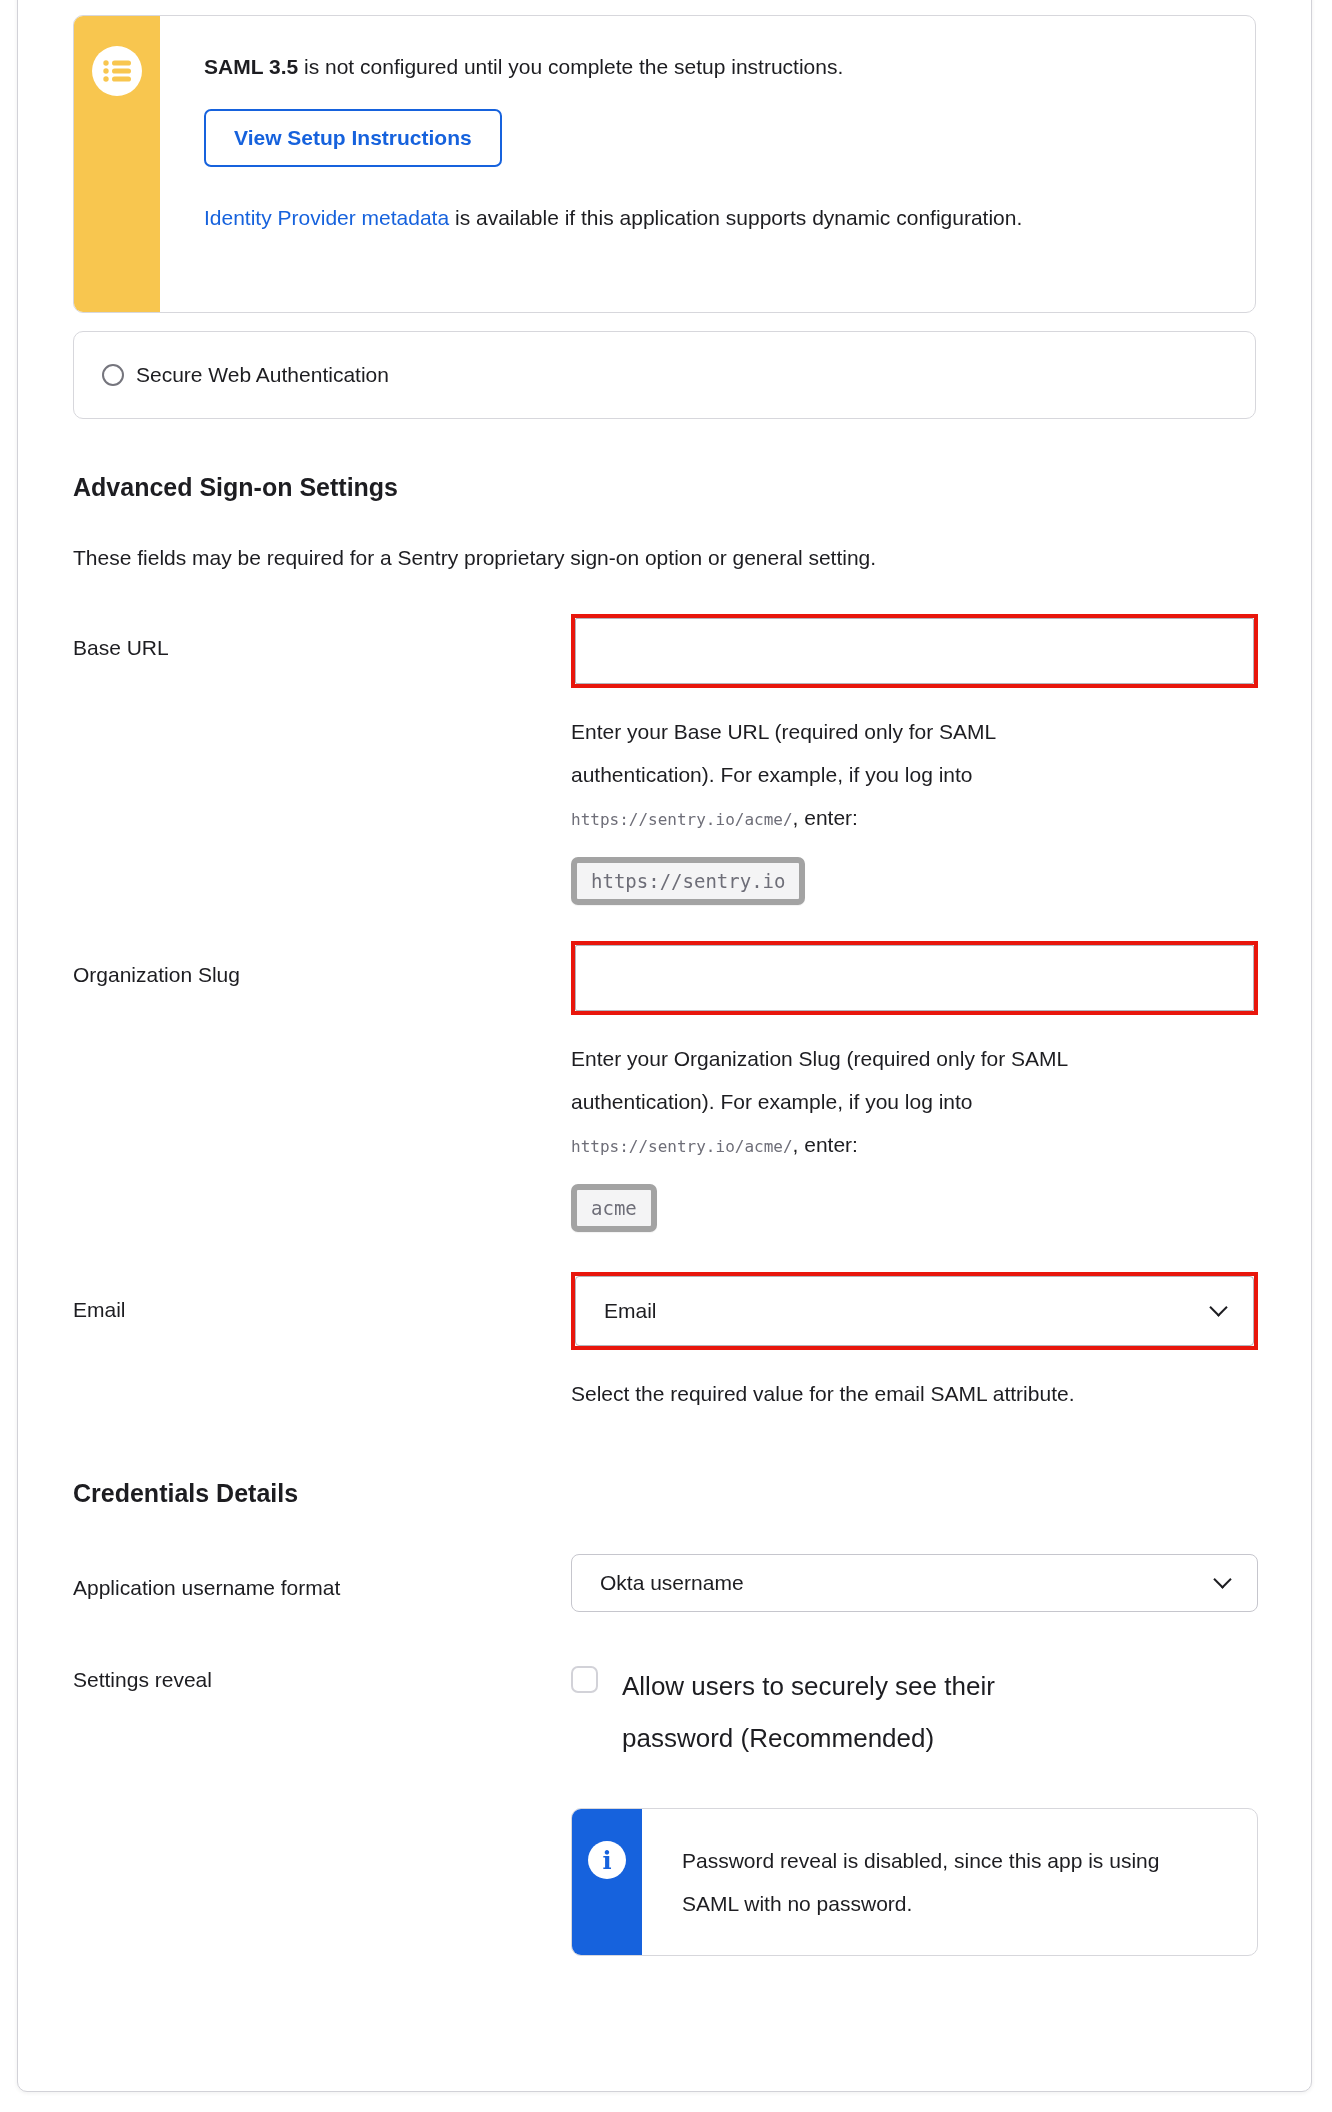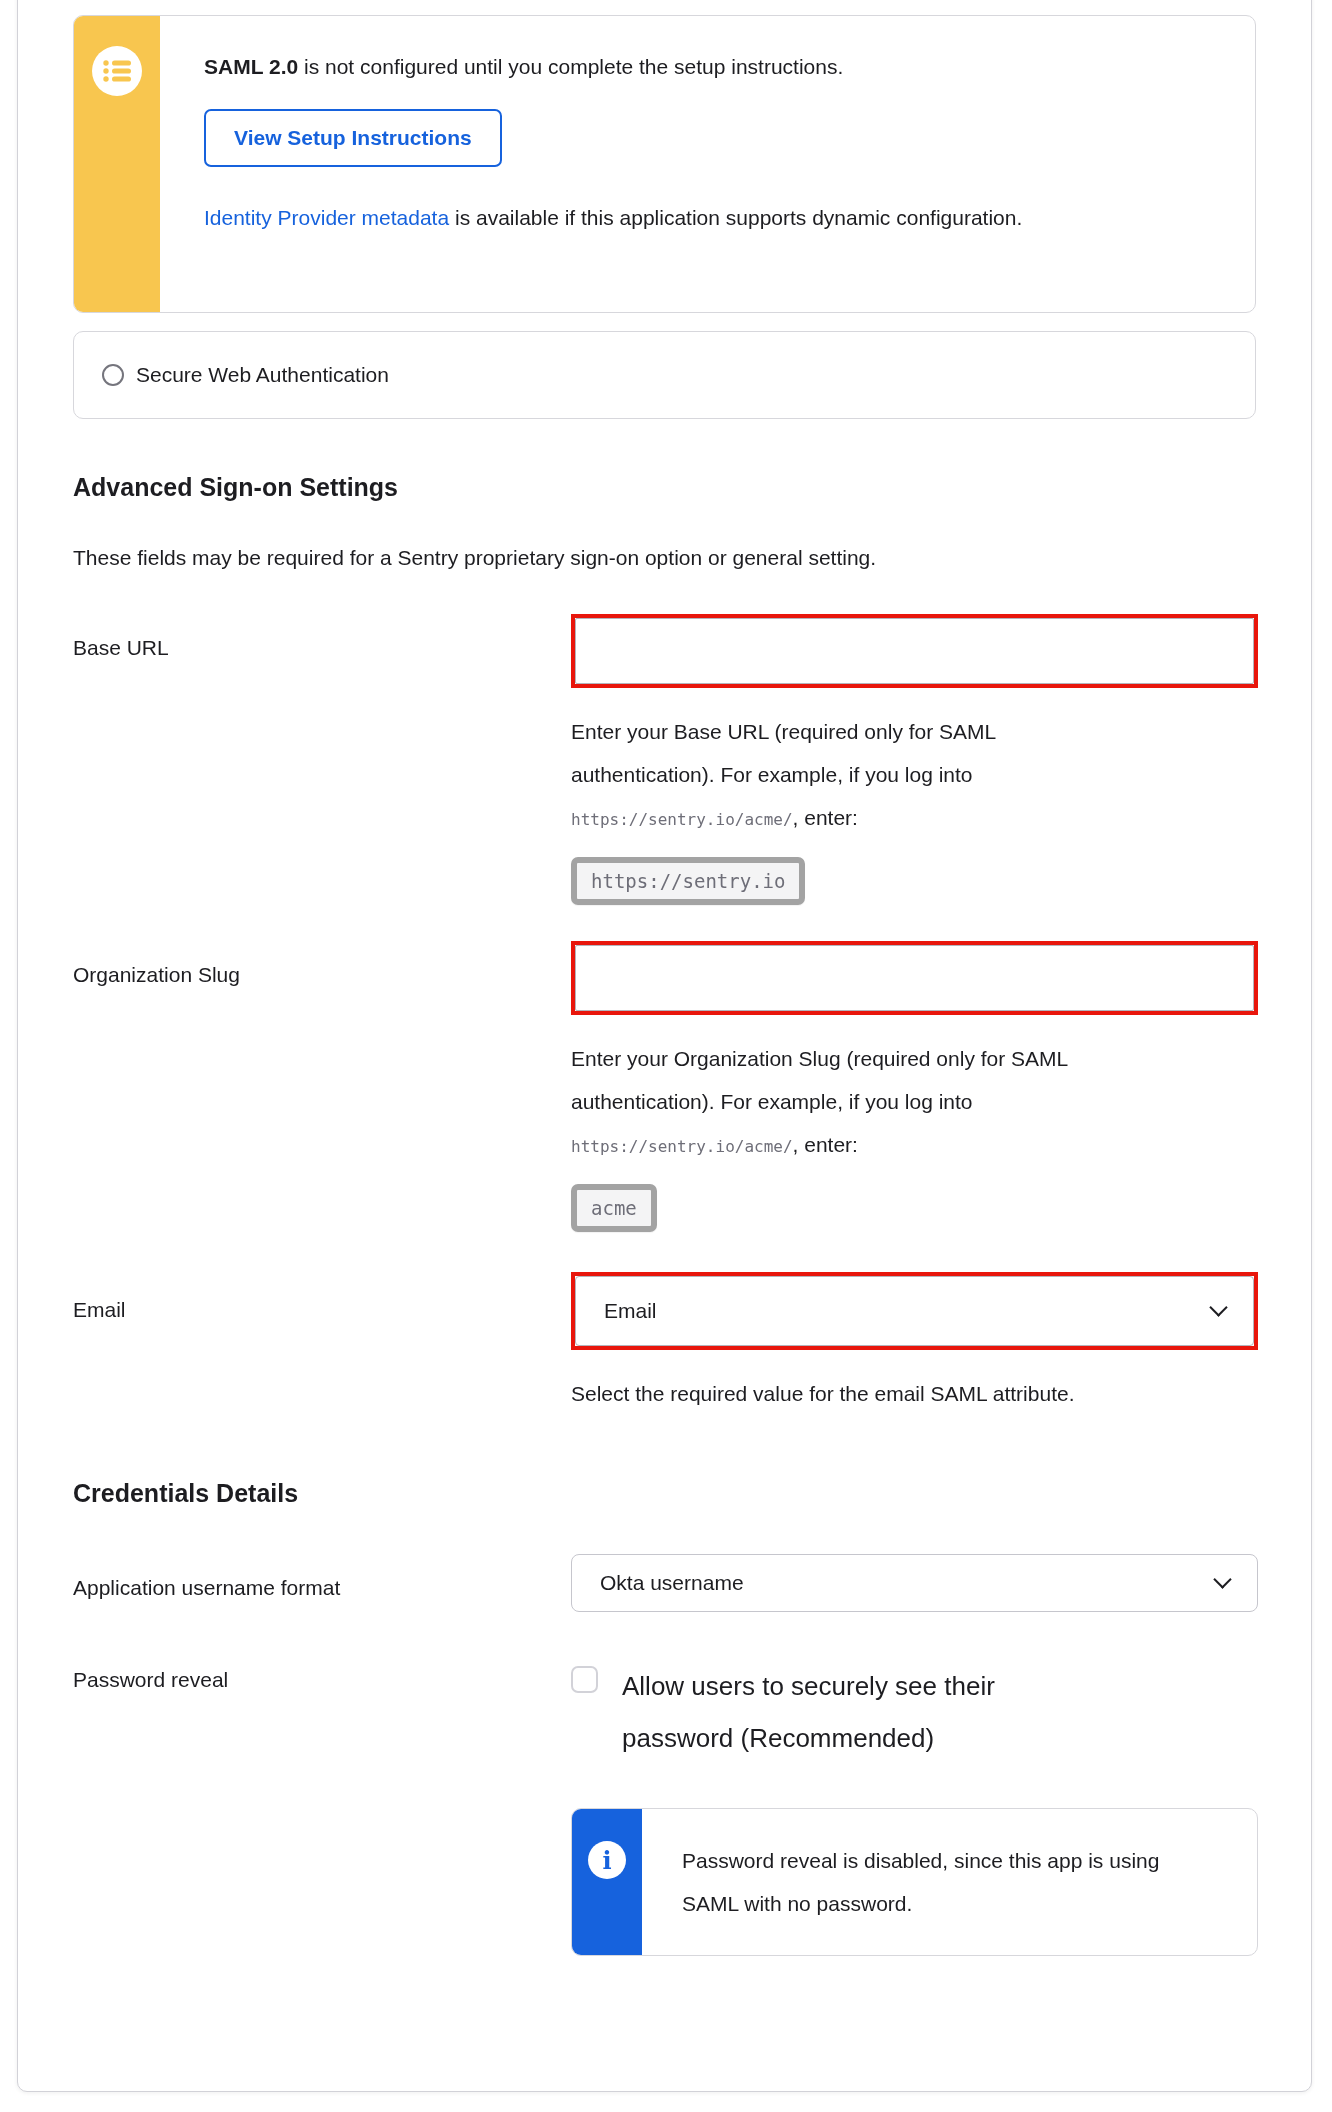--- a/index.html
+++ b/index.html
@@ -135,21 +135,21 @@
             <circle cx="3" cy="4" r="2.7"></circle>
               <rect x="9" y="1.4" width="19" height="5.2" rx="2.6"></rect>
             <circle cx="3" cy="12" r="2.7"></circle>
               <rect x="9" y="9.4" width="19" height="5.2" rx="2.6"></rect>
             <circle cx="3" cy="20" r="2.7"></circle>
               <rect x="9" y="17.4" width="19" height="5.2" rx="2.6"></rect>
           </svg>
         </span>
       </div>
       <div class="banner-content">
-        <div class="banner-title"><span class="bold">SAML 2.0</span><span> is not configured until you complete the setup instructions.</span></div>
+        <div class="banner-title"><span class="bold">SAML 3.5</span><span> is not configured until you complete the setup instructions.</span></div>
         <button class="btn-outline">View Setup Instructions</button>
         <div class="banner-meta"><a class="link">Identity Provider metadata</a><span> is available if this application supports dynamic configuration.</span></div>
       </div>
     </div>
 
     <div class="radio-card">
       <span class="radio"></span>
       <span>Secure Web Authentication</span>
     </div>
 
@@ -198,21 +198,21 @@
       <div class="form-control">
         <div class="select">
           <span>Okta username</span>
           <span class="chevron"></span>
         </div>
       </div>
     </div>
 
 
     <div class="form-row" style="margin-top:34px;">
-      <div class="form-label">Password reveal</div>
+      <div class="form-label">Settings reveal</div>
       <div class="form-control">
         <div class="check-wrap">
           <span class="checkbox"></span>
           <span class="check-label">Allow users to securely see their password (Recommended)</span>
         </div>
         <div class="callout">
           <div class="callout-accent">
             <span class="info-circle">i</span>
           </div>
           <div class="callout-text">Password reveal is disabled, since this app is using SAML with no password.</div>

